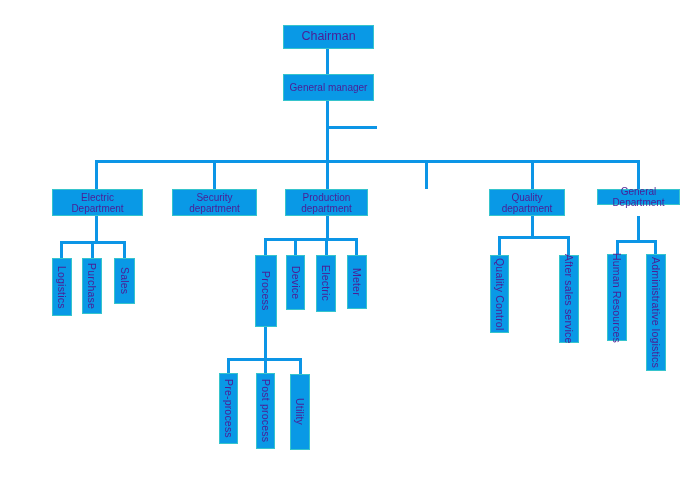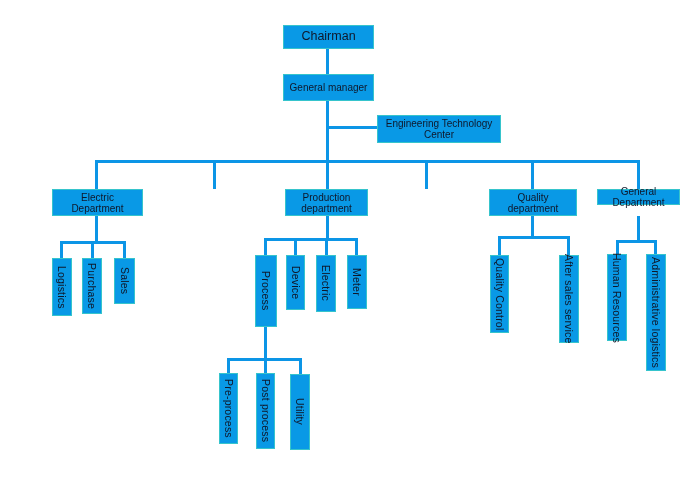--- a/index.html
+++ b/index.html
@@ -7,35 +7,35 @@
     position:relative;width:690px;height:500px;background:#ffffff;
     font-family:"Liberation Sans","DejaVu Sans",sans-serif;overflow:hidden;
   }
   
   .line{position:absolute;background:#0c95e6;}
   .lh{height:3px;}
   .lv{width:3px;}
   
   .node,.vnode{
     position:absolute;box-sizing:border-box;
-    background:#0999e6;border:1px solid #36c4cc;color:#0f172a;
+    background:#0999e6;border:1px solid #36c4cc;color:#4c1d95;
     display:flex;align-items:center;justify-content:center;
     text-align:center;cursor:default;
   }
   .node{font-size:10px;line-height:1.1;padding:1px 2px;}
   .vnode{writing-mode:vertical-rl;font-size:10.5px;line-height:1;letter-spacing:.2px;white-space:nowrap;}
   
   #n-chairman   {left:283px;top:25px; width:91px; height:24px;font-size:12.5px;}
   #n-gm         {left:283px;top:74px; width:91px; height:27px;}
   #n-eng        {left:377px;top:115px;width:124px;height:28px;}
   #n-marketing  {left:52px; top:189px;width:91px; height:27px;}
   #n-security   {left:172px;top:189px;width:85px; height:27px;}
   #n-production {left:285px;top:189px;width:83px; height:27px;}
   #n-finance    {left:387px;top:189px;width:80px; height:27px;}
-  #n-quality    {left:489px;top:189px;width:88px; height:27px;}
+  #n-quality    {left:489px;top:189px;width:76px; height:27px;}
   #n-general    {left:597px;top:189px;width:83px; height:16px;}
   
   #n-logistics  {left:52px; top:258px;width:20px;height:58px;}
   #n-purchase   {left:82px; top:258px;width:20px;height:56px;}
   #n-sales      {left:114px;top:258px;width:21px;height:46px;}
   #n-process    {left:255px;top:255px;width:22px;height:72px;}
   #n-device     {left:286px;top:255px;width:19px;height:55px;}
   #n-electric   {left:316px;top:255px;width:20px;height:57px;}
   #n-meter      {left:347px;top:255px;width:20px;height:54px;}
   #n-preprocess {left:219px;top:373px;width:19px;height:71px;}
@@ -116,22 +116,22 @@
   <div class="line lh" id="l-qua-h"></div>
   <div class="line lv" id="l-qua-d1"></div>
   <div class="line lv" id="l-qua-d2"></div>
   <div class="line lv" id="l-gen-v"></div>
   <div class="line lh" id="l-gen-h"></div>
   <div class="line lv" id="l-gen-d1"></div>
   <div class="line lv" id="l-gen-d2"></div>
 
   <div class="node" id="n-chairman">Chairman</div>
   <div class="node" id="n-gm">General manager</div>
-  <div class="node" id="n-eng">Engineering Technology Center</div>
   <div class="node" id="n-marketing">Electric Department</div>
+  <div class="node" id="n-security">Security department</div>
   <div class="node" id="n-production">Production department</div>
   <div class="node" id="n-quality">Quality department</div>
   <div class="node" id="n-general">General Department</div>
 
   <div class="vnode" id="n-logistics">Logistics</div>
   <div class="vnode" id="n-purchase">Purchase</div>
   <div class="vnode" id="n-sales">Sales</div>
   <div class="vnode" id="n-process">Process</div>
   <div class="vnode" id="n-device">Device</div>
   <div class="vnode" id="n-electric">Electric</div>

